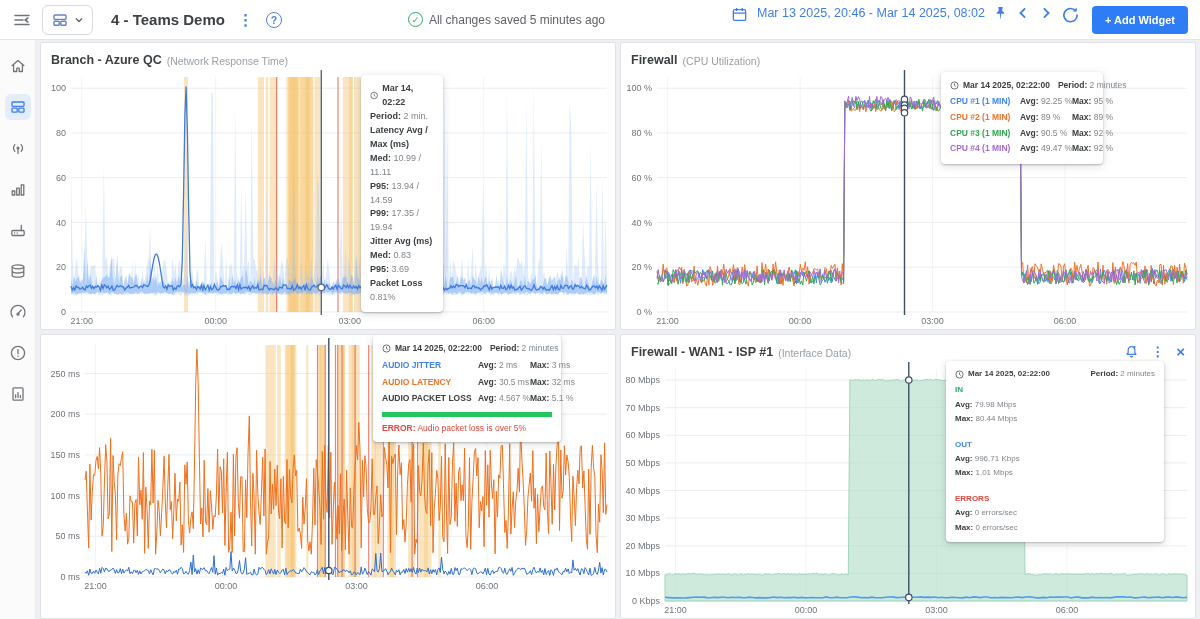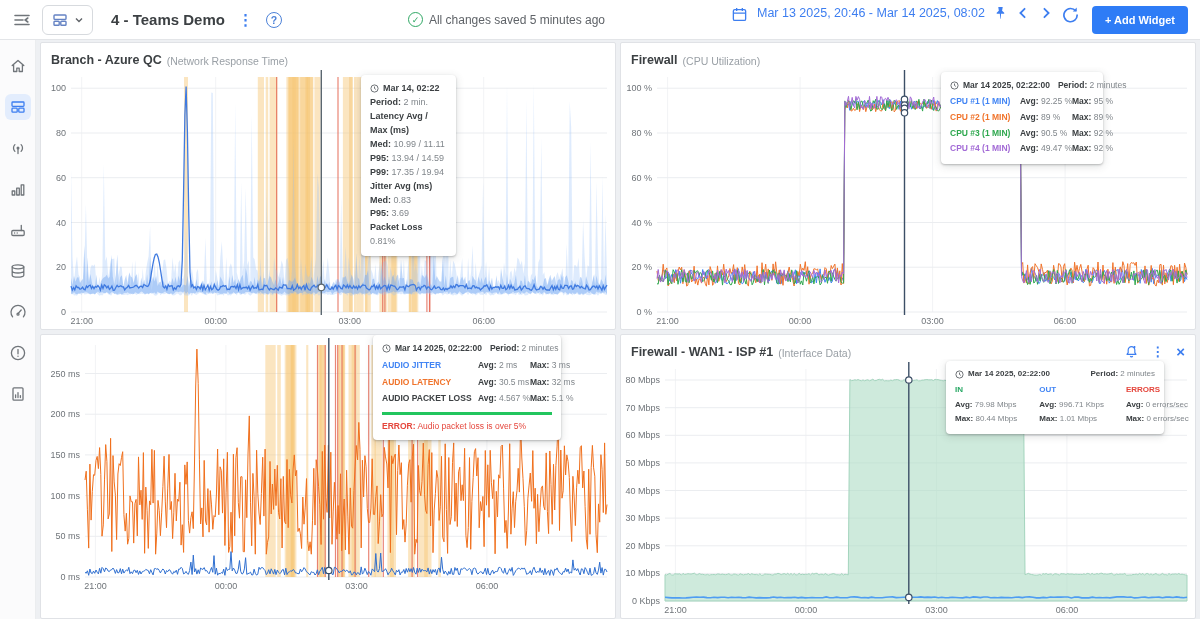--- a/index.html
+++ b/index.html
@@ -48,28 +48,28 @@
 .tt-head{display:flex;align-items:center;justify-content:space-between;gap:8px;margin-bottom:2px;white-space:nowrap}
 .tt-time{display:flex;align-items:center;gap:4px;color:#3c4043;font-weight:700}
 .lb-blue{color:#4285f4;font-weight:700}
 .lb-orange{color:#f0742c;font-weight:700}
 .lb-green{color:#2fa84f;font-weight:700}
 .lb-purple{color:#a36bd6;font-weight:700}
 .lb-dark{color:#3c4043;font-weight:700}
 .lb-red{color:#e5463c;font-weight:700}
 .lb-teal{color:#27a864;font-weight:700}
 .sec{}
-.t1{left:320px;top:8px;width:95px;font-size:9px}
+.t1{left:320px;top:8px;width:82px;font-size:9px}
 .t2{left:320px;top:5px;width:162px}
 .t2-row{display:grid;grid-template-columns:70px 52px 1fr;align-items:center;line-height:1.85;white-space:nowrap}
 .t3{left:332px;top:0;width:188px}
 .t3-row{display:grid;grid-template-columns:96px 52px 1fr;align-items:center;line-height:1.95;white-space:nowrap}
-.t3-err{margin-top:5px;border-top:3px solid #22c55e;padding-top:5px;color:#e5463c;white-space:nowrap}
+.t3-err{margin-top:5px;border-top:5px solid #22c55e;padding-top:5px;color:#e5463c;white-space:nowrap}
 .t4{left:325px;top:2px;width:218px;font-size:8px}
-.t4-cols{display:grid;grid-template-columns:1fr 1fr 1fr;gap:22px;margin-top:3px;white-space:nowrap}
+.t4-cols{display:grid;grid-template-columns:1fr;gap:11px;margin-top:3px;white-space:nowrap}
 .t4col div{line-height:1.8}
 </style>
 </head>
 <body>
 
 <div class="header">
   <div class="h-left">
     <span class="menu-ic">
       <svg width="20" height="20" viewBox="0 0 20 20" stroke="#70757a" stroke-width="1.6" fill="none" stroke-linecap="round">
           <path d="M3 5.5h14M3 10h8M3 14.5h14M15.8 8l-2.6 2 2.6 2"></path>

